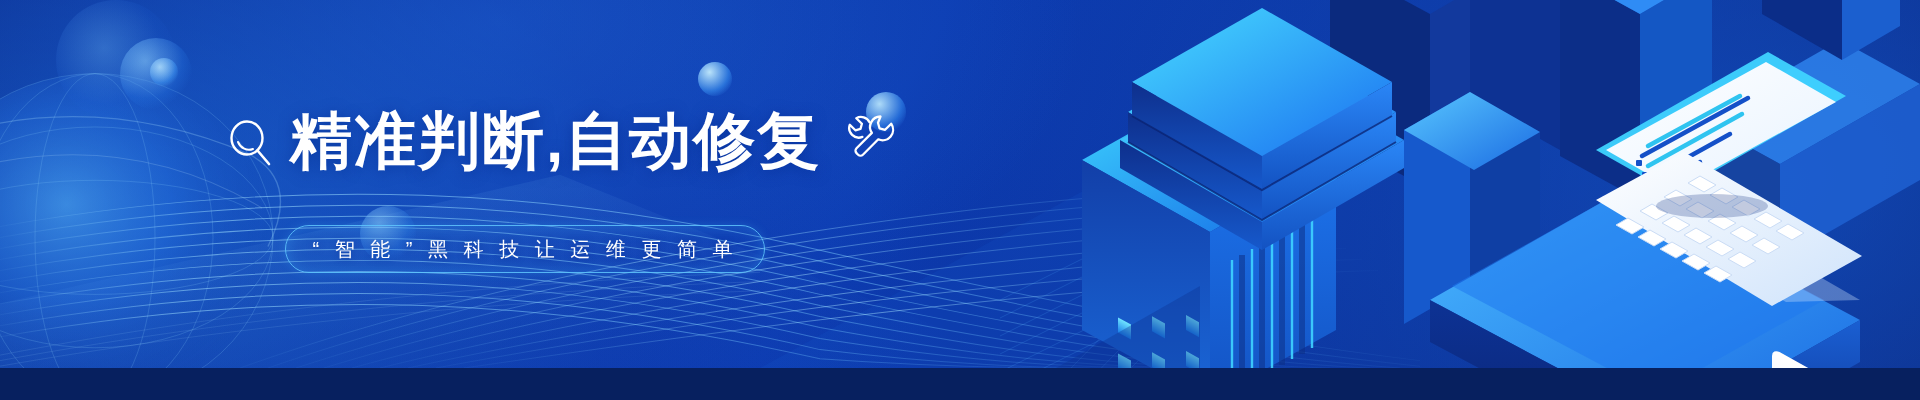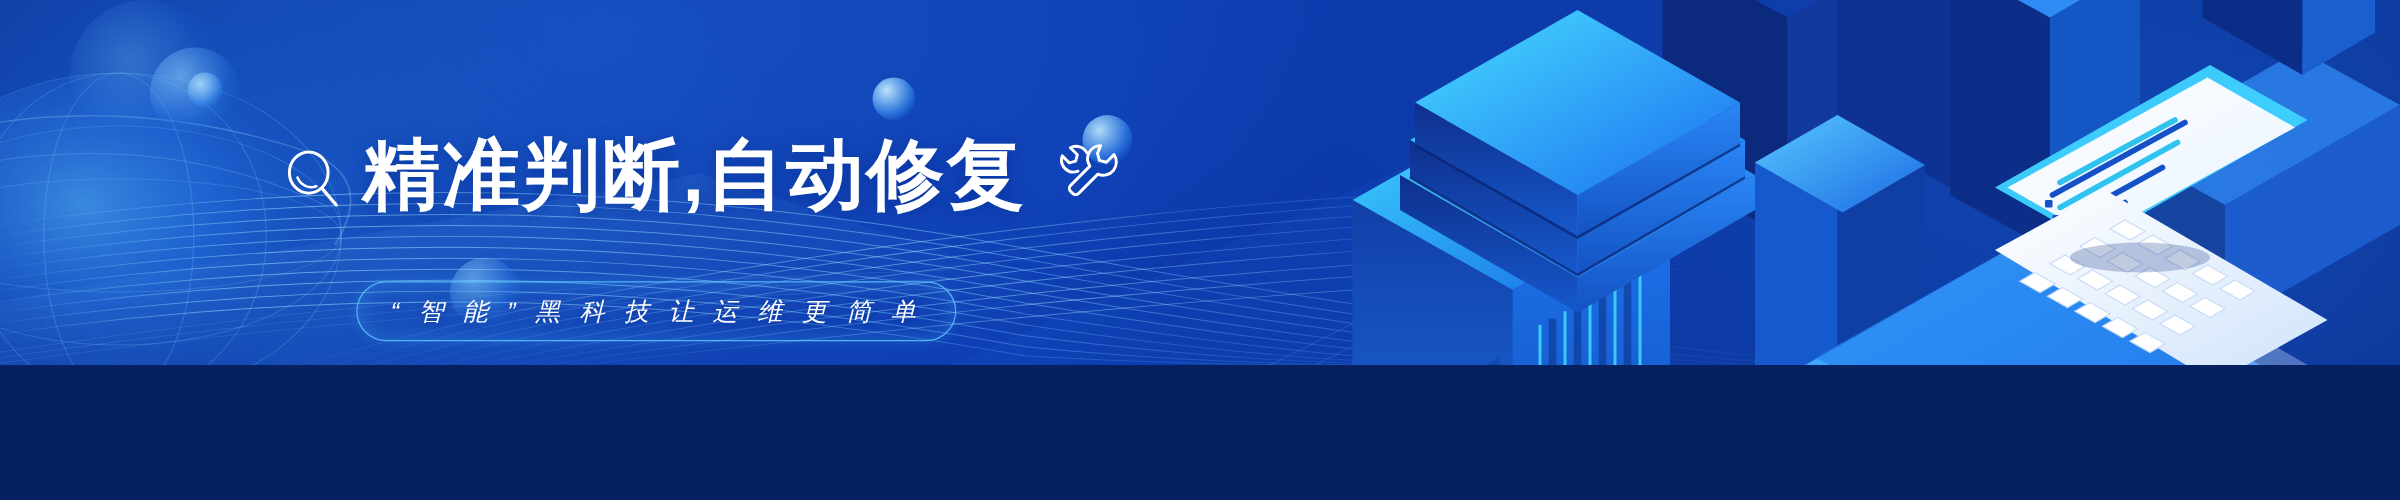--- a/index.html
+++ b/index.html
@@ -1,19 +1,19 @@
 <!DOCTYPE html>
 <html lang="zh"><head>
 <meta charset="utf-8">
 <title>Banner</title>
 <style>
   html,body{margin:0;padding:0;background:#07205f;}
   *{box-sizing:border-box;}
   .banner{
-    position:relative;width:1920px;height:292px;overflow:hidden;
+    position:relative;width:1920px;height:368px;overflow:hidden;
     font-family:"Liberation Sans","DejaVu Sans",sans-serif;
     background:
       radial-gradient(1100px 700px at 8% 62%, rgba(30,110,220,.55) 0%, rgba(20,70,190,.22) 45%, rgba(10,40,140,0) 72%),
       radial-gradient(900px 500px at 26% 6%, rgba(40,120,235,.40) 0%, rgba(18,60,170,0) 65%),
       radial-gradient(1200px 900px at 92% 50%, rgba(22,95,215,.55) 0%, rgba(12,45,150,0) 70%),
       linear-gradient(118deg,#0a2f8f 0%,#0b34a0 22%,#0c3bb0 45%,#0b3099 68%,#0a2277 100%);
   }
   .layer{position:absolute;inset:0;}
   .layer svg{display:block;width:100%;height:100%;}
 
@@ -33,21 +33,20 @@
     font-family:"Liberation Sans","DejaVu Sans",sans-serif;
   }
   .wrench-icon{flex:0 0 auto;margin-left:10px;margin-top:-6px;}
 
   
   .pill{
     position:absolute;left:285px;top:225px;width:480px;height:48px;
     border:1.6px solid rgba(96,200,255,.85);border-radius:26px;
     display:flex;align-items:center;justify-content:center;
     box-shadow:0 0 16px rgba(70,180,255,.30) inset,0 0 10px rgba(70,180,255,.22);
-    font-style:italic;
   }
   .pill-text{
     color:#ffffff;font-size:20px;letter-spacing:5px;white-space:nowrap;
     text-shadow:0 1px 6px rgba(0,40,140,.5);
   }
 
   
   .iso{position:absolute;right:0;top:0;width:920px;height:400px;}
   .iso svg{display:block;width:100%;height:100%;}
 </style>

